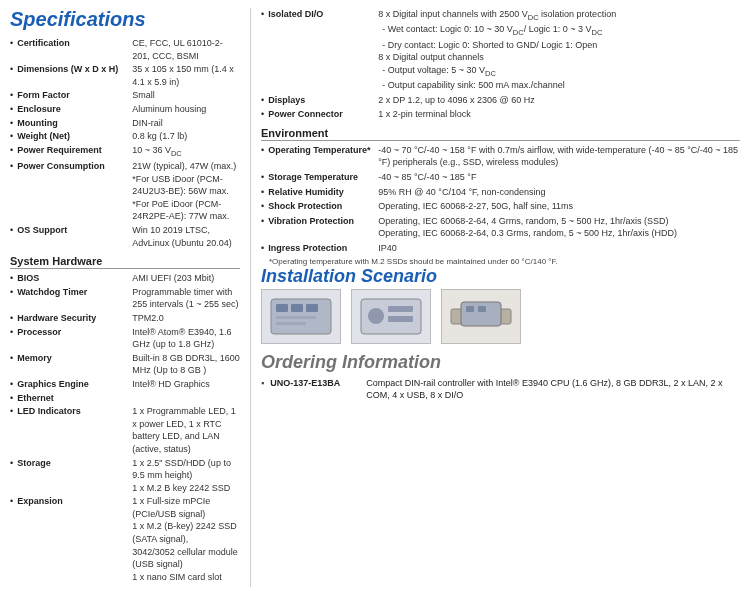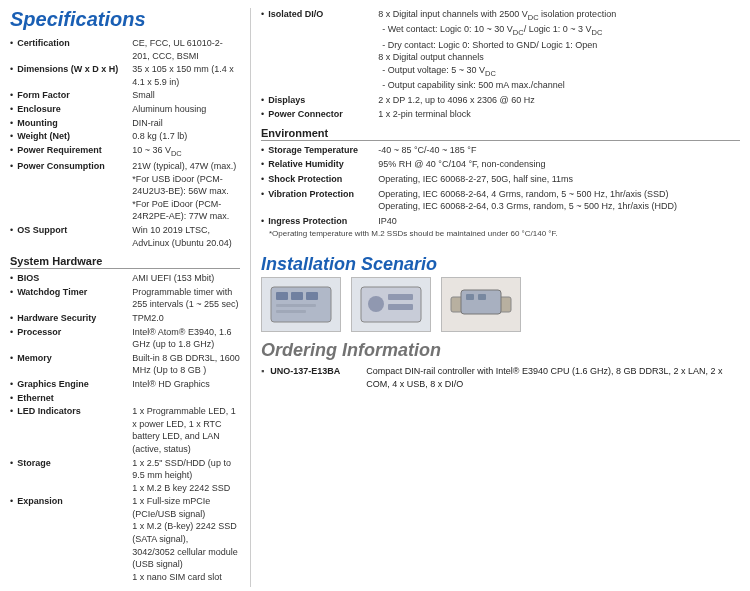--- a/index.html
+++ b/index.html
@@ -107,21 +107,21 @@
     .right-spec-val .sub {
       display: block;
       padding-left: 4px;
     }
     .right-spec-val .sub::before {
       content: "- ";
     }
 
     
     .install-section {
-      margin-top: 16px;
+      margin-top: 0;
     }
     .install-title {
       font-size: 18px;
       font-weight: bold;
       color: #1a5fb4;
       font-style: italic;
       margin-bottom: 2px;
     }
     .install-sub {
       font-size: 10px;
@@ -245,21 +245,21 @@
         <li>
           <span class="spec-key">OS Support</span>
           <span class="spec-val">Win 10 2019 LTSC, AdvLinux (Ubuntu 20.04)</span>
         </li>
       </ul>
 
       <div class="section-header">System Hardware</div>
       <ul class="spec-list">
         <li>
           <span class="spec-key">BIOS</span>
-          <span class="spec-val">AMI UEFI (153 Mbit)</span>
+          <span class="spec-val">AMI UEFI (203 Mbit)</span>
         </li>
         <li>
           <span class="spec-key">Watchdog Timer</span>
           <span class="spec-val">Programmable timer with 255 intervals (1 ~ 255 sec)</span>
         </li>
         <li>
           <span class="spec-key">Hardware Security</span>
           <span class="spec-val">TPM2.0</span>
         </li>
         <li>
@@ -321,20 +321,24 @@
           </li>
           <li>
             <span class="right-spec-key">Power Connector</span>
             <span class="right-spec-val">1 x 2-pin terminal block</span>
           </li>
         </ul>
       </div>
 
       <div class="section-header">Environment</div>
       <ul class="right-spec-list">
+        <li>
+          <span class="right-spec-key">Operating Temperature*</span>
+          <span class="right-spec-val">-40 ~ 70 °C/-40 ~ 158 °F with 0.7m/s airflow, with wide-temperature (-40 ~ 85 °C/-40 ~ 185 °F) peripherals (e.g., SSD, wireless modules)</span>
+        </li>
         <li>
           <span class="right-spec-key">Storage Temperature</span>
           <span class="right-spec-val">-40 ~ 85 °C/-40 ~ 185 °F</span>
         </li>
         <li>
           <span class="right-spec-key">Relative Humidity</span>
           <span class="right-spec-val">95% RH @ 40 °C/104 °F, non-condensing</span>
         </li>
         <li>
           <span class="right-spec-key">Shock Protection</span>

